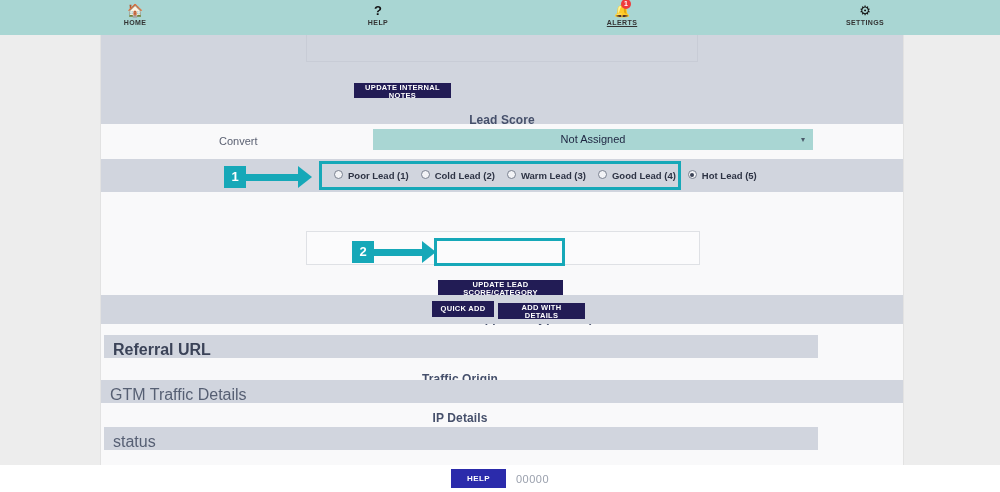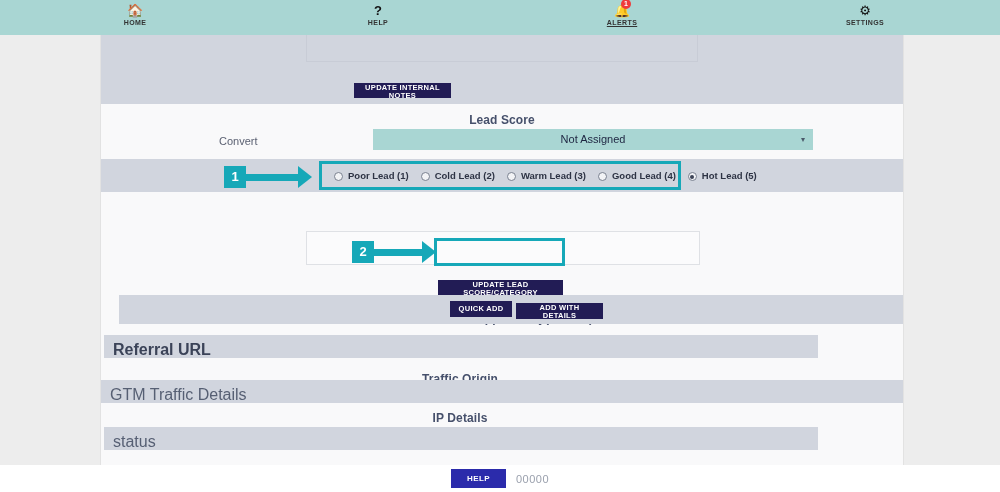--- a/index.html
+++ b/index.html
@@ -156,21 +156,21 @@
   .radio-wrap {
     position: absolute;
     border: 3px solid #16a8b8;
     background: #d1d5de;
     box-sizing: border-box;
     display: flex;
     align-items: center;
   }
   .radio-opt {
     display: flex;
-    align-items: flex-end;
+    align-items: flex-start;
     margin-left: 12px;
     cursor: pointer;
     white-space: nowrap;
   }
   .radio-dot {
     width: 9px;
     height: 9px;
     border-radius: 50%;
     border: 1px solid #7a8190;
     background: #f2f3f6;
@@ -302,21 +302,21 @@
 
   <div class="nav-item" style="left:830px;">
     <span class="nav-icon">⚙</span>
     <span class="nav-label">SETTINGS</span>
   </div>
 </div>
 
 <div class="page">
   <div class="panel">
 
-    <div class="row shade" style="position:absolute; top:0; left:0; width:100%; height:69px;">
+    <div class="row shade" style="position:absolute; top:0; left:0; width:100%; height:89px;">
 
       <div class="notes-box" style="top:-25px; left:205px; width:390px; height:50px;"></div>
 
       <button class="btn" style="position:absolute; top:48px; left:253px; width:97px; height:15px;">UPDATE INTERNAL NOTES</button>
 
       <div class="section-title" style="position:absolute; top:78px; left:0; width:100%;">Lead Score</div>
     </div>
 
     <div class="row light" style="position:absolute; top:91px; left:0; width:100%; height:33px;">
       <span class="field-label" style="top:9px; left:118px;">Convert</span>
@@ -358,21 +358,21 @@
     </div>
 
     <div class="row light" style="position:absolute; top:157px; left:0; width:100%; height:110px;">
       <div class="input-box" style="top:39px; left:205px; width:392px; height:32px;"></div>
 
       <button class="btn" style="position:absolute; top:88px; left:337px; width:125px; height:17px;">UPDATE LEAD SCORE/CATEGORY</button>
 
       <div class="section-title" style="position:absolute; top:119px; left:0; width:100%;">Convert to Opportunity(Funnel)</div>
     </div>
 
-    <div class="row shade" style="position:absolute; top:260px; left:0; width:100%; height:29px;margin-left:18px;">
+    <div class="row shade" style="position:absolute; top:260px; left:0; width:100%; height:29px;">
       <button class="btn" style="position:absolute; top:6px; left:331px; width:62px; height:16px;">QUICK ADD</button>
       <button class="btn" style="position:absolute; top:8px; left:397px; width:87px; height:16px;">ADD WITH DETAILS</button>
     </div>
 
     <div class="band" style="top:300px; height:23px;">
       <span class="kv-key bold" style="top:6px;">Referral URL</span>
     </div>
 
     <div class="section-title" style="position:absolute; top:337px; left:0; width:718px;">Traffic Origin</div>
 

